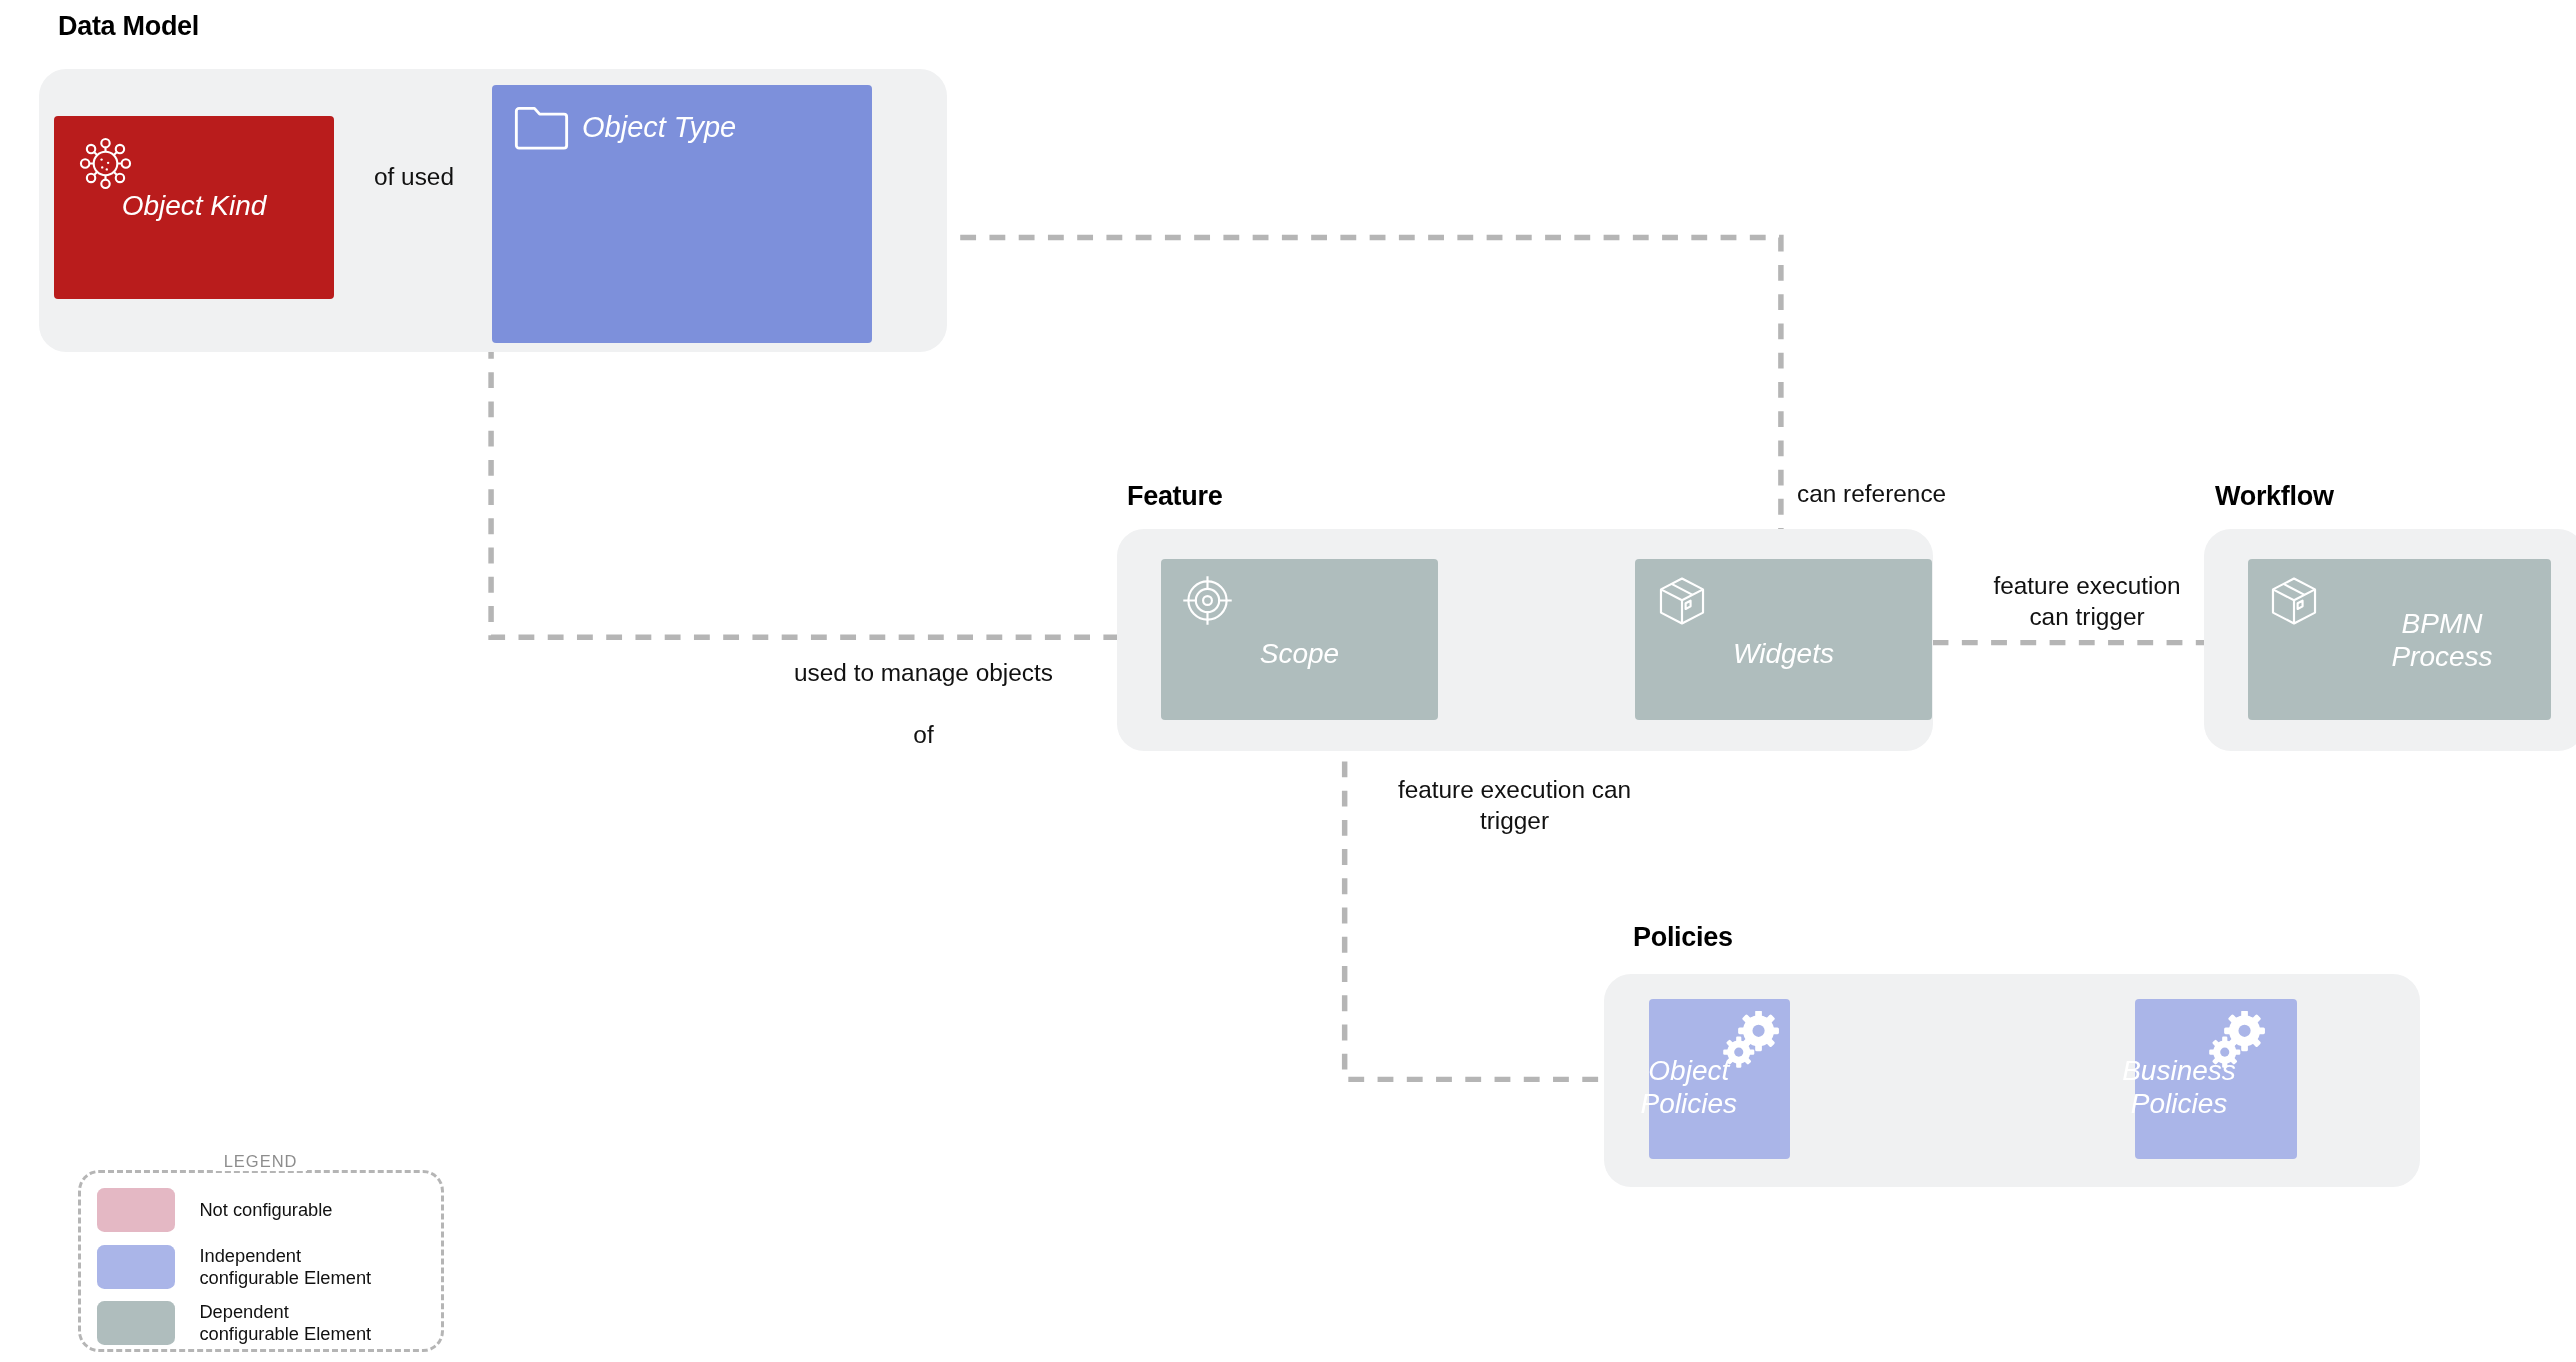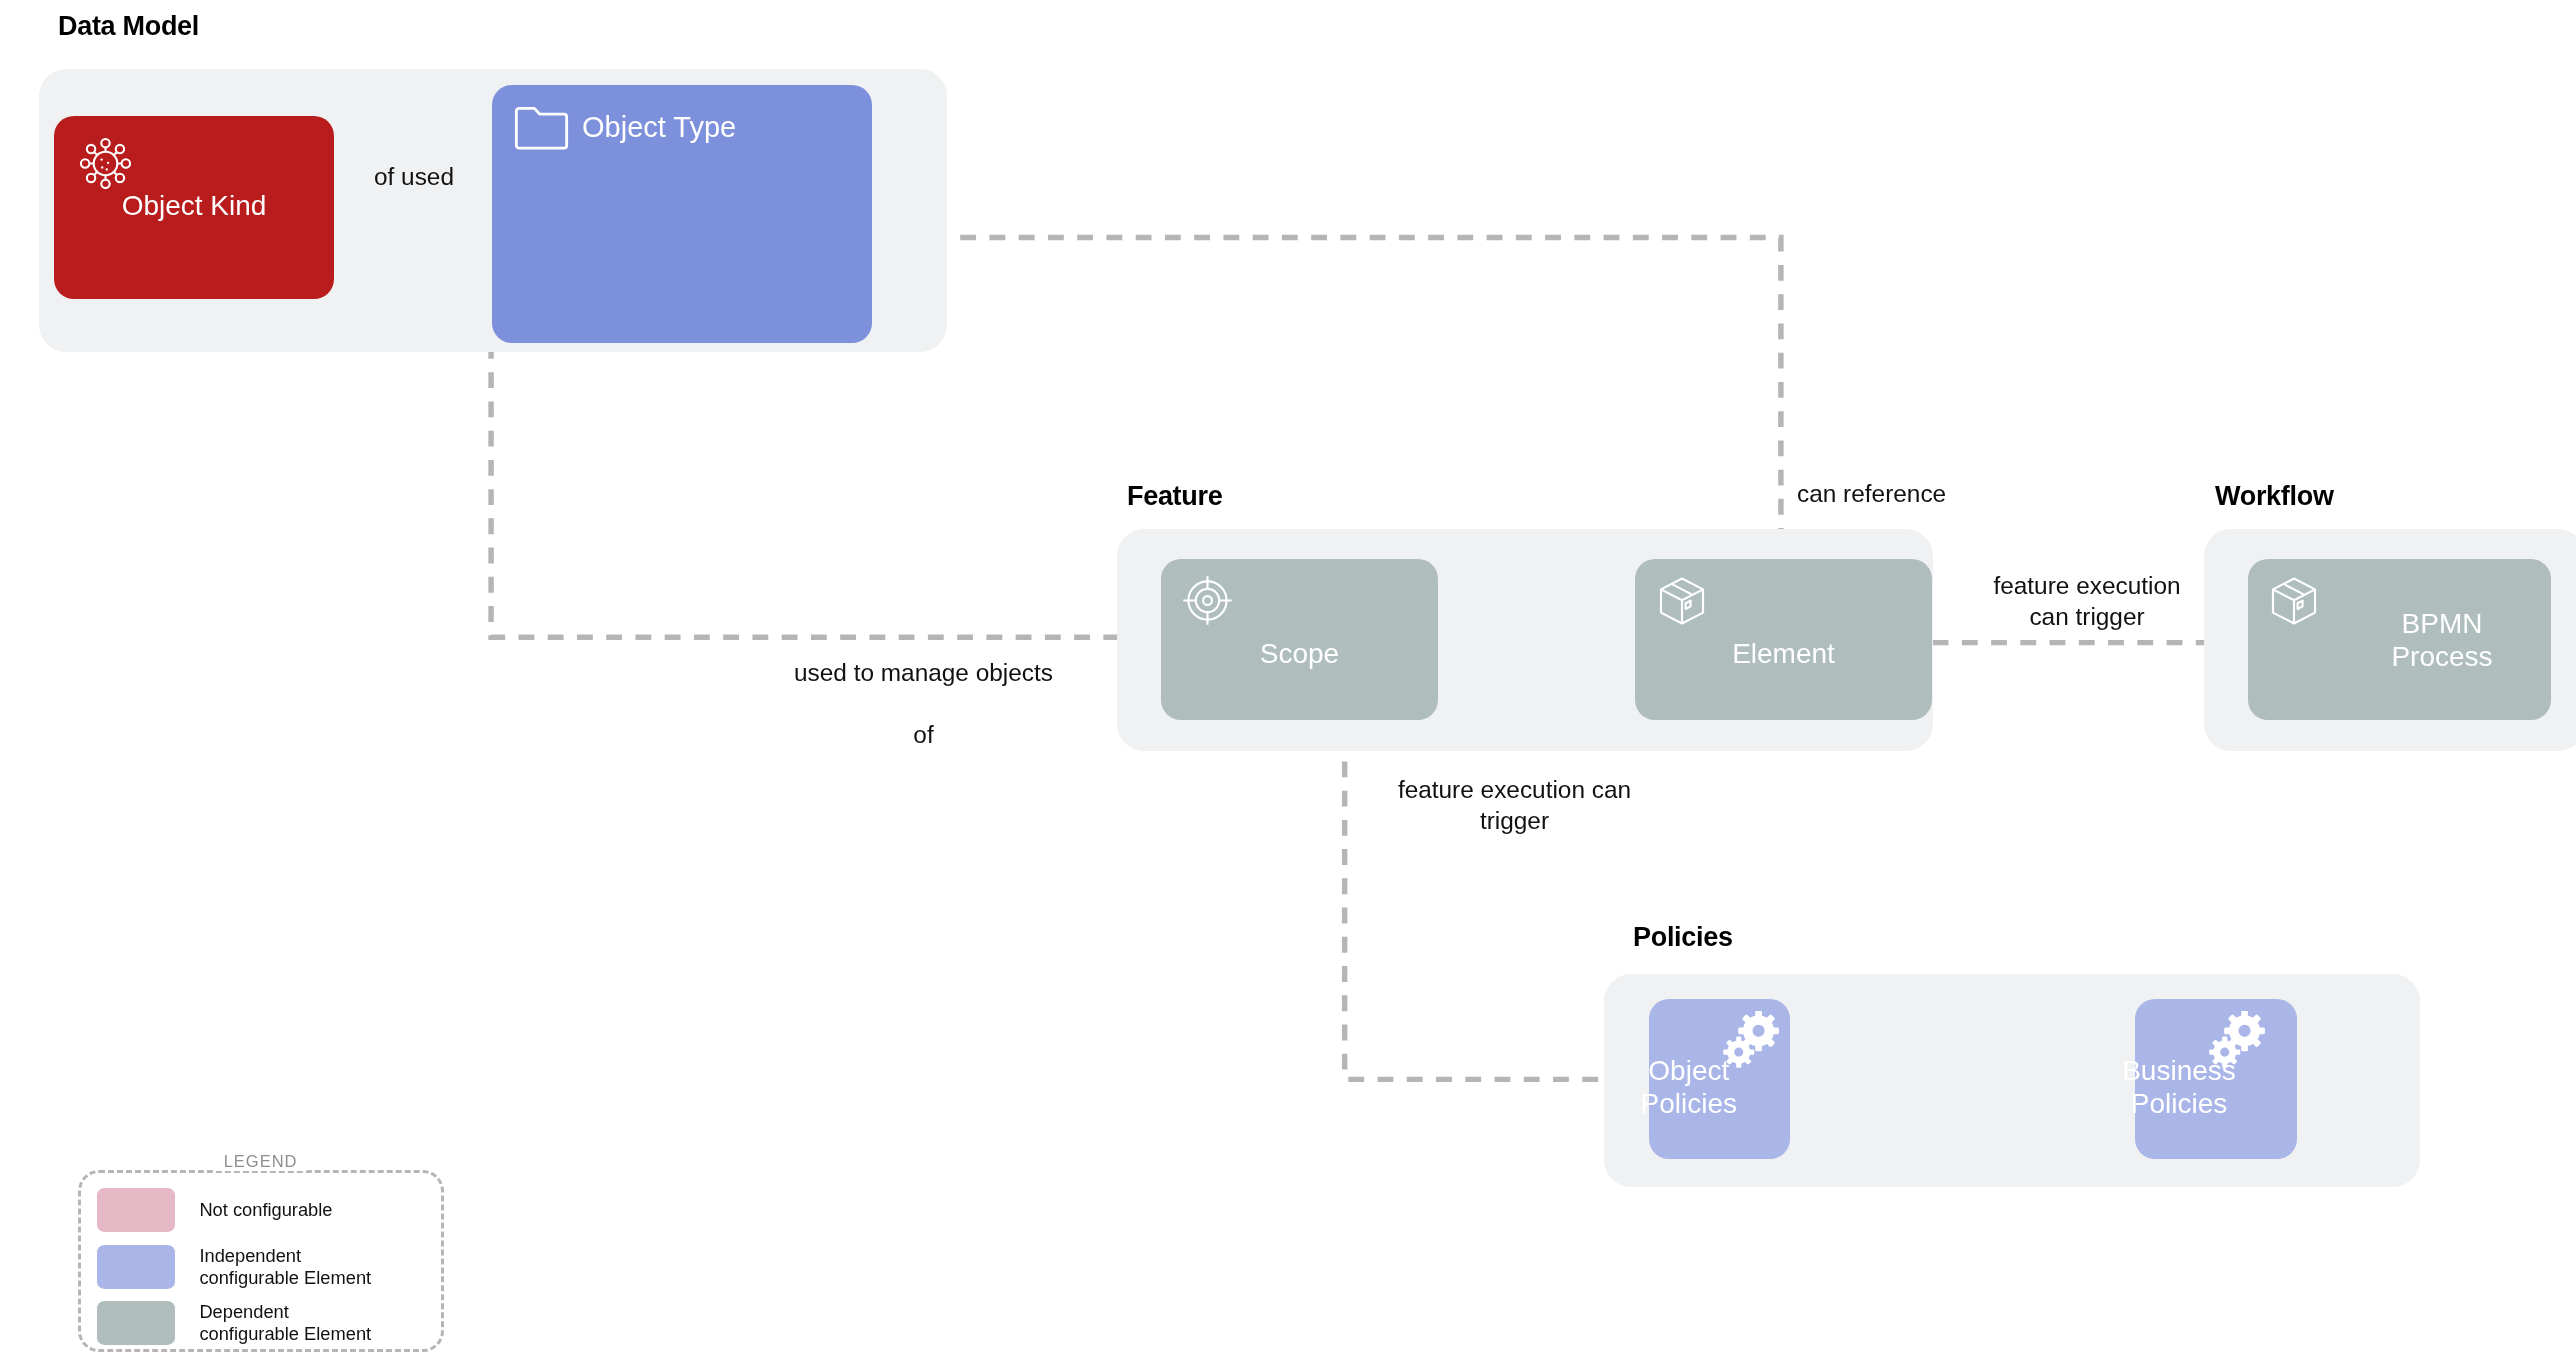--- a/index.html
+++ b/index.html
@@ -32,23 +32,24 @@
   
   .group-box {
     position: absolute;
     background: #f0f1f2;
     border-radius: 27px;
   }
 
   
   .card {
     position: absolute;
-    border-radius: 20px;
+    border-radius: 4px;
     color: #ffffff;
     box-sizing: border-box;
+    font-style: italic;
   }
   .card-label {
     position: absolute;
     left: 0;
     right: 0;
     text-align: center;
     color: #ffffff;
     font-size: 28px;
     line-height: 1.18;
     font-weight: 400;
@@ -206,21 +207,21 @@
   <div class="card c-green" style="left:1635px; top:559px; width:297px; height:161px;">
     <span class="card-icon" style="left:18.3px; top:13.4px; width:58px; height:58px;">
         <svg width="58" height="58" viewBox="0 0 40 40" stroke="#ffffff" stroke-width="1.5" fill="none" stroke-linejoin="round">
           <path d="M20 4.5 34.5 12v16L20 35.5 5.5 28V12z"></path>
           <path d="M5.5 12 20 19.5 34.5 12"></path>
           <path d="M20 19.5V35.5"></path>
           <path d="M12.8 8.2 27.3 15.8"></path>
           <path d="M22.5 21.6l3.4-1.8v3.9l-3.4 1.8z"></path>
         </svg>
     </span>
-    <span class="card-label" style="top:78px;">Element</span>
+    <span class="card-label" style="top:78px;">Widgets</span>
   </div>
 
   <div class="conn-label" style="left:759px; top:657px; width:329px;">used to manage objects
 
 of</div>
 
   <div class="conn-label" style="left:1797px; top:478px; width:262px; text-align:left;">can reference</div>
 
   <div class="conn-label" style="left:1944px; top:570px; width:286px;">feature execution
 can trigger</div>

